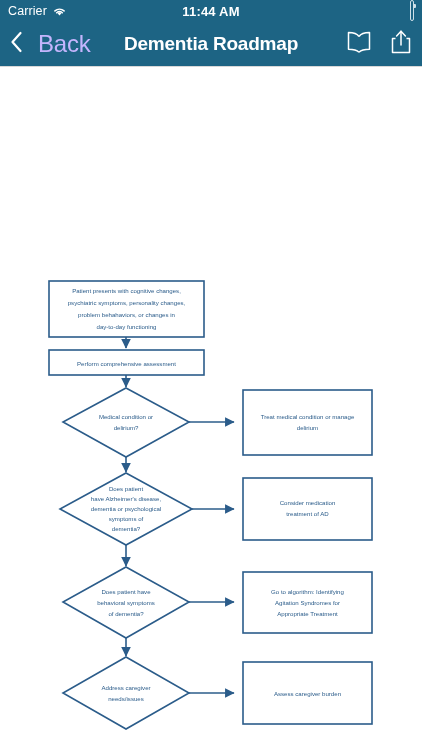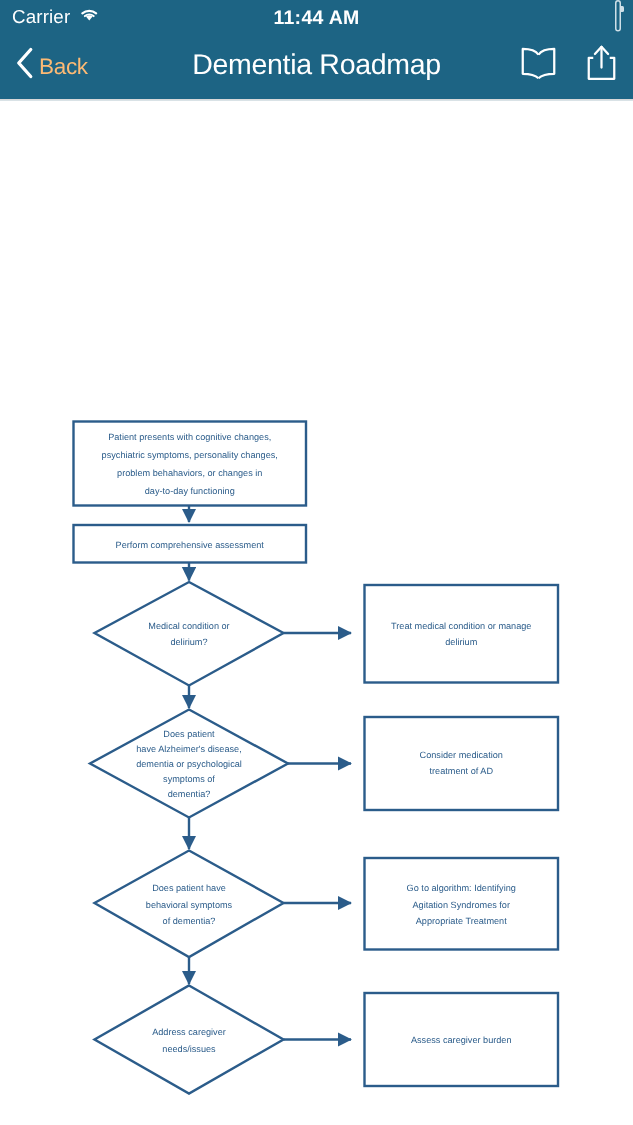--- a/index.html
+++ b/index.html
@@ -21,20 +21,21 @@
     background: #1D6484;
     display: flex;
     align-items: center;
     padding: 0 8px;
     box-sizing: border-box;
     color: #ffffff;
     position: relative;
   }
   .status-left {
     display: flex;
+    align-items: center;
     gap: 5px;
   }
   .status-carrier {
     font-size: 12.5px;
     letter-spacing: 0.1px;
     color: #ffffff;
   }
   .wifi-icon { display: block; }
   .status-time {
     position: absolute;
@@ -86,31 +87,32 @@
     border-bottom: 1px solid #d8d8d8;
   }
   .nav-back {
     display: flex;
     align-items: center;
     gap: 3px;
     cursor: pointer;
     z-index: 2;
   }
   .nav-back-label {
-    color: #fdba74;
-    font-size: 15px;
+    color: #c4b5fd;
+    font-size: 24px;
     letter-spacing: -0.2px;
+    margin-left: 12px;
   }
   .nav-title {
     position: absolute;
     left: 0; right: 0;
     text-align: center;
     color: #ffffff;
     font-size: 19px;
-    font-weight: normal;
+    font-weight: bold;
     letter-spacing: -0.2px;
     pointer-events: none;
   }
   .nav-right {
     margin-left: auto;
     display: flex;
     align-items: center;
     gap: 18px;
     z-index: 2;
   }

